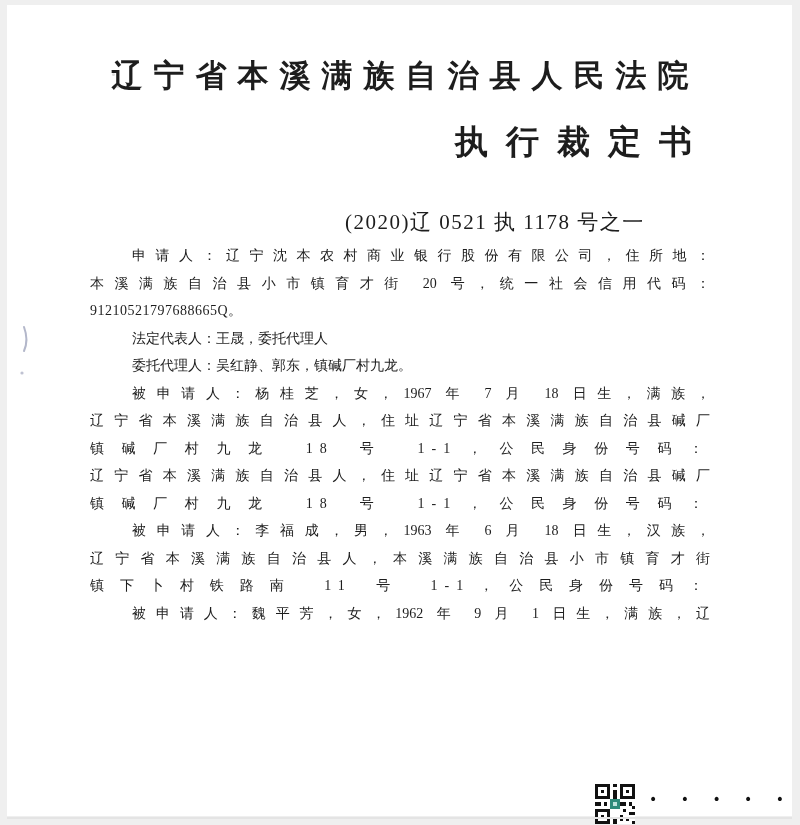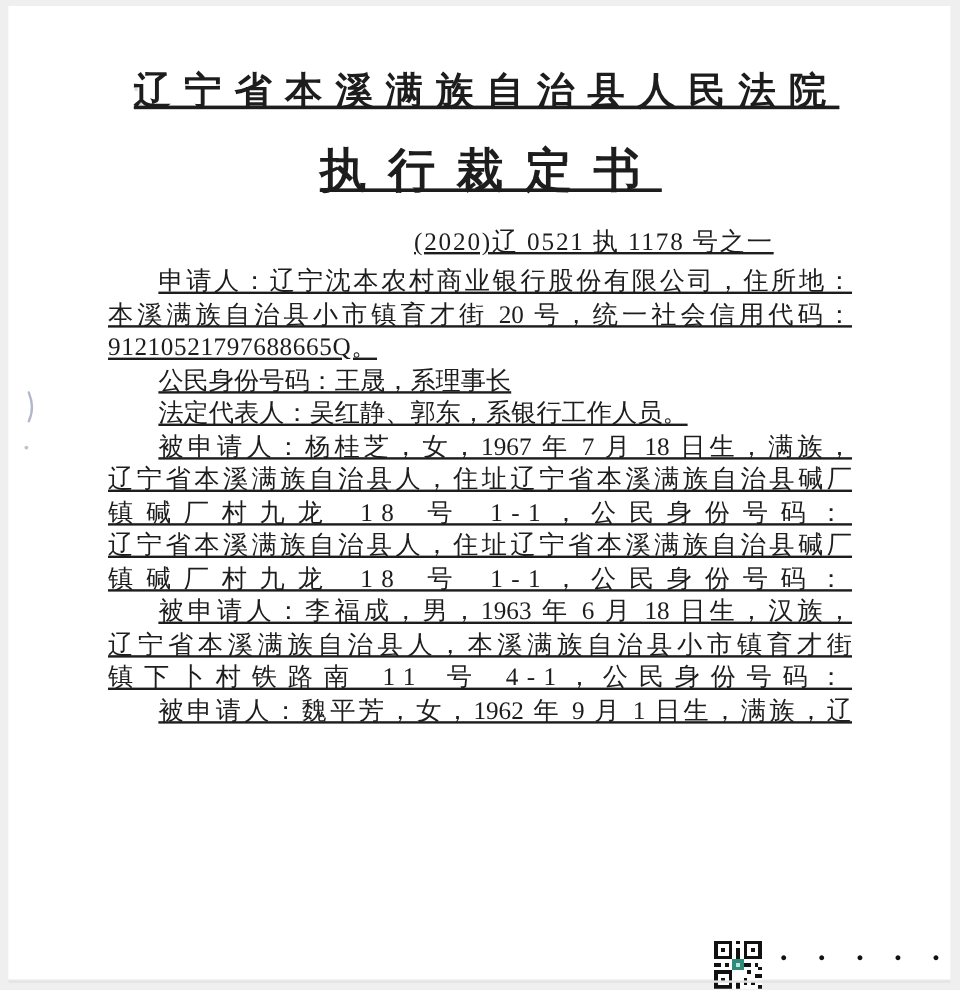--- a/index.html
+++ b/index.html
@@ -5,41 +5,40 @@
   html,body{margin:0;padding:0}
   body{
     width:800px;height:825px;overflow:hidden;position:relative;
     background:#efefef;
     font-family:"Liberation Serif","DejaVu Serif",serif;
     color:#1d1d1d;
   }
   .page{
     position:absolute;left:7px;top:5px;width:785px;height:811px;
     background:#ffffff;
-    text-decoration:underline;
   }
   .page-edge{
     position:absolute;left:7px;top:817px;width:785px;height:2px;background:#e4e4e4;
   }
   .doc{padding:52px 82px 0 83px}
   .court{
     font-size:31px;font-weight:700;text-align:center;
     letter-spacing:11px;padding-left:11px;line-height:37px;
     white-space:nowrap;
   }
   .subtitle{
-    font-size:39px;font-weight:700;text-align:center;
+    font-size:33px;font-weight:700;text-align:right;
     letter-spacing:18px;padding-left:18px;margin-top:30px;line-height:37px;
     white-space:nowrap;
   }
   .caseno{
-    font-size:21px;margin-top:27px;padding-left:255px;
+    font-size:21px;margin-top:48px;padding-left:255px;
     letter-spacing:1.5px;white-space:nowrap;line-height:27px;
   }
-  .body{margin-top:6px;font-size:21px;line-height:27.5px}
+  .body{margin-top:6px;font-size:14px;line-height:27.5px}
   .line{min-height:27.5px}
   .indent{text-indent:42px}
   .just{text-align:justify;text-align-last:justify}
   .stretch{letter-spacing:7px;word-spacing:5px;text-align:justify;text-align-last:justify}
   .num{letter-spacing:0.5px}
   .pen-mark{position:absolute;left:8px;top:318px;width:22px;height:58px}
   .speckle{position:absolute;width:3px;height:3px;border-radius:50%;background:#9a9a9a;opacity:.35}
   .qr{position:absolute;left:588px;top:779px;width:40px;height:40px}
   .dots{
     position:absolute;left:642px;top:786px;width:140px;
@@ -52,30 +51,30 @@
 
 <div class="page">
   <div class="doc">
     <div class="court">辽宁省本溪满族自治县人民法院</div>
     <div class="subtitle">执行裁定书</div>
     <div class="caseno">(2020)辽 0521 执 1178 号之一</div>
     <div class="body">
         <div class="line indent just">申请人：辽宁沈本农村商业银行股份有限公司，住所地：</div>
         <div class="line just">本溪满族自治县小市镇育才街 20 号，统一社会信用代码：</div>
         <div class="line num">91210521797688665Q。</div>
-        <div class="line indent">公民身份号码：王晟，系理事长</div>
-        <div class="line indent">法定代表人：吴红静、郭东，系银行工作人员。</div>
+        <div class="line indent">法定代表人：王晟，委托代理人</div>
+        <div class="line indent">委托代理人：吴红静、郭东，镇碱厂村九龙。</div>
         <div class="line indent just">被申请人：杨桂芝，女，1967 年 7 月 18 日生，满族，</div>
         <div class="line just">辽宁省本溪满族自治县人，住址辽宁省本溪满族自治县碱厂</div>
         <div class="line stretch">镇碱厂村九龙 18 号 1-1，公民身份号码：</div>
         <div class="line just">辽宁省本溪满族自治县人，住址辽宁省本溪满族自治县碱厂</div>
         <div class="line stretch">镇碱厂村九龙 18 号 1-1，公民身份号码：</div>
         <div class="line indent just">被申请人：李福成，男，1963 年 6 月 18 日生，汉族，</div>
         <div class="line just">辽宁省本溪满族自治县人，本溪满族自治县小市镇育才街</div>
-        <div class="line stretch">镇下卜村铁路南 11 号 4-1，公民身份号码：</div>
+        <div class="line stretch">镇下卜村铁路南 11 号 1-1，公民身份号码：</div>
         <div class="line indent just">被申请人：魏平芳，女，1962 年 9 月 1 日生，满族，辽</div>
       </div>
   </div>
 
   <svg class="pen-mark" viewBox="0 0 22 58">
     <path d="M9,4 C12,12 13,19 9,28" fill="none" stroke="#8b90ad" stroke-width="2" opacity="0.65" stroke-linecap="round"></path>
     <circle cx="7" cy="50" r="1.6" fill="#8b90ad" opacity="0.55"></circle>
   </svg>
 
   <div class="speckle" style="left:105px;top:68px"></div>

